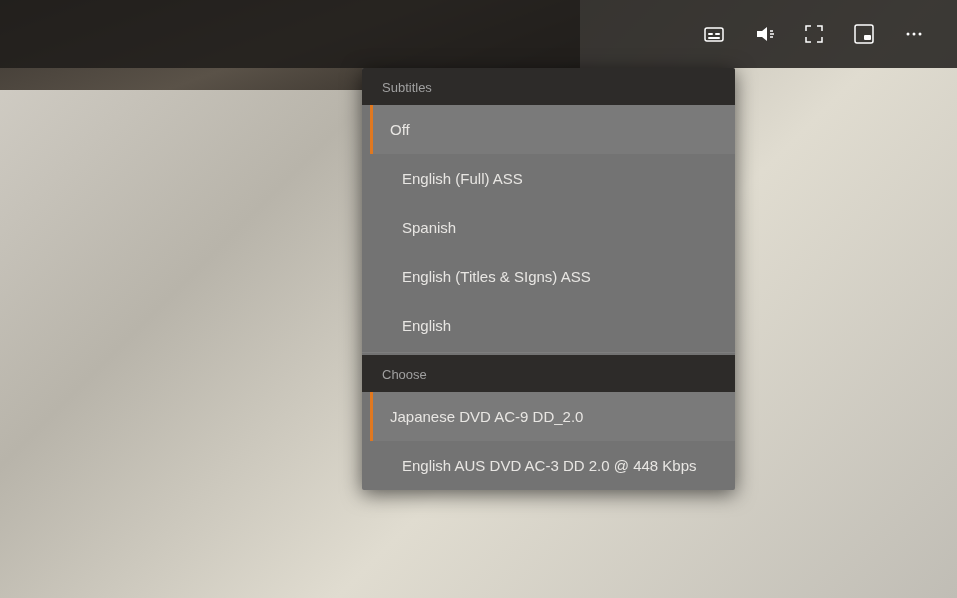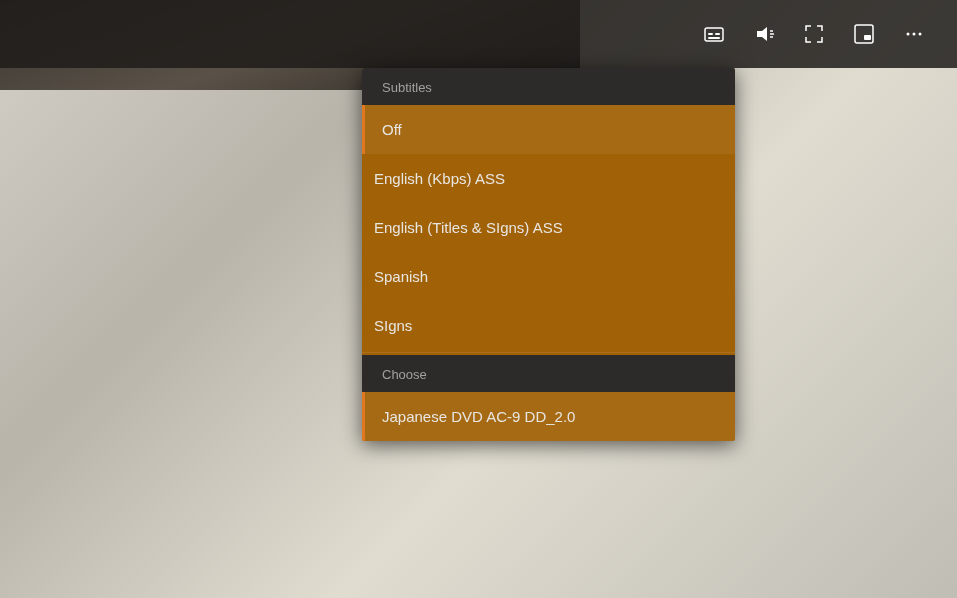--- a/index.html
+++ b/index.html
@@ -68,47 +68,48 @@
       color: #ffffff;
       font-size: 16px;
     }
 
     
     .dropdown-menu {
       position: absolute;
       top: 68px;
       left: 362px;
       width: 373px;
-      background: #a16207;
+      background: #737373;
       z-index: 200;
       border-radius: 2px;
       overflow: hidden;
       box-shadow: 0 4px 20px rgba(0,0,0,0.6);
     }
 
     .menu-section-label {
       padding: 12px 20px 10px 20px;
       font-size: 13px;
       color: #a0a0a0;
       font-weight: 500;
       background: #2d2b29;
     }
 
     .menu-item {
-      padding: 16px 12px;
+      padding: 16px 32px;
       font-size: 15px;
       color: #e8e6e3;
       cursor: pointer;
       display: flex;
       align-items: flex-start;
       position: relative;
       background: transparent;
       border: none;
       width: 100%;
       text-align: left;
+      margin-left: 8px;
     }
 
     .menu-item.active {
       color: #e8e6e3;
       border-left: 3px solid #e07820;
       padding-left: 17px;
       background: rgba(255,255,255,0.05);
     }
 
     .menu-divider {
@@ -165,37 +166,40 @@
 
 <div class="dropdown-menu">
 
   <div class="menu-section-label">Subtitles</div>
 
   <div class="menu-item active">
     <span>Off</span>
   </div>
 
   <div class="menu-item">
-    <span>English (Kbps) ASS</span>
+    <span>English (Full) ASS</span>
+  </div>
+
+  <div class="menu-item">
+    <span>Spanish</span>
   </div>
 
   <div class="menu-item">
     <span>English (Titles &amp; SIgns) ASS</span>
   </div>
 
   <div class="menu-item">
-    <span>Spanish</span>
-  </div>
-
-  <div class="menu-item">
-    <span>SIgns</span>
+    <span>English</span>
   </div>
 
 
   <div class="menu-divider"></div>
 
   <div class="menu-section-label">Choose</div>
 
   <div class="menu-item active">
     <span>Japanese DVD AC-9 DD_2.0</span>
   </div>
 
+  <div class="menu-item">
+    <span>English AUS DVD AC-3 DD 2.0 @ 448 Kbps</span>
+  </div>
 </div>
 
 </body></html>

